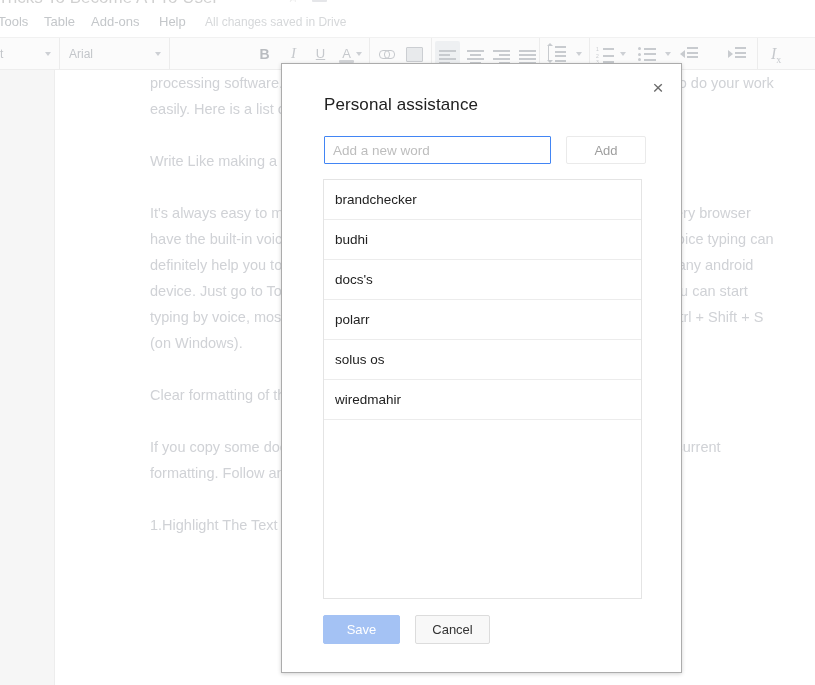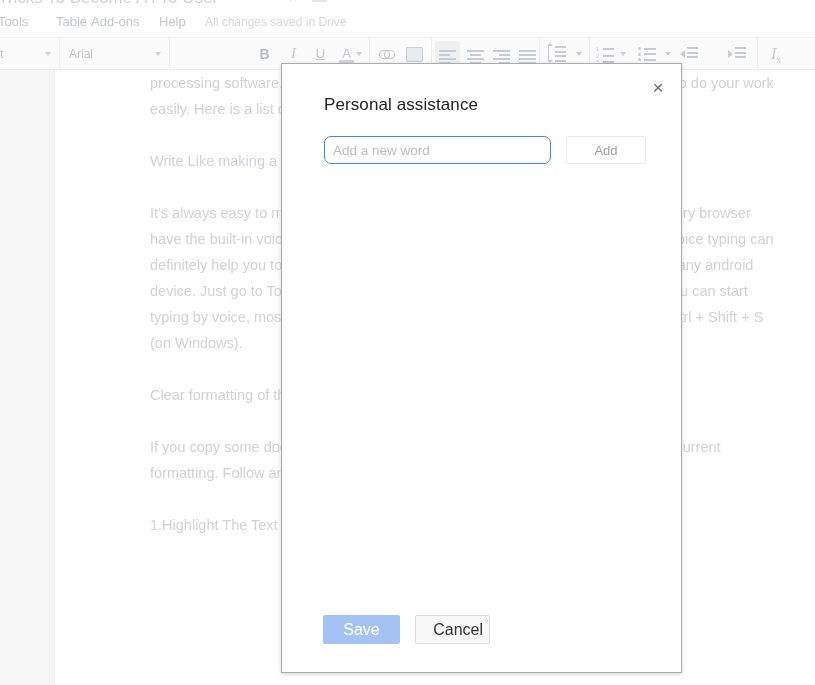--- a/index.html
+++ b/index.html
@@ -270,21 +270,21 @@
     width: 320px;
     height: 28px;
   }
   .word-input {
     position: absolute;
     left: 0; top: 0;
     width: 227px;
     height: 28px;
     box-sizing: border-box;
     border: 1px solid #4285f4;
-    border-radius: 7px;
+    border-radius: 1px;
     padding: 0 8px;
     font-size: 13.5px;
     font-family: "Liberation Sans", sans-serif;
     color: #333;
     background: #fff;
     outline: none;
   }
   .word-input::placeholder { color: #bdbdbd; }
   .add-button {
     position: absolute;
@@ -325,55 +325,54 @@
   .modal-footer {
     position: absolute;
     left: 41px; top: 551px;
     height: 30px;
   }
   .btn {
     position: absolute;
     top: 0;
     height: 29px;
     box-sizing: border-box;
-    font-size: 16px;
+    font-size: 13px;
     font-family: "Liberation Sans", sans-serif;
     border-radius: 2px;
     cursor: pointer;
   }
   .btn-save {
     left: 0;
     width: 77px;
     background: #a4c2f4;
     border: 1px solid #a4c2f4;
     color: #ffffff;
   }
   .btn-cancel {
     left: 92px;
     width: 75px;
     background: #f8f8f8;
     border: 1px solid #dcdcdc;
     color: #333333;
-    text-align: right;
   }
 </style>
 </head>
 <body>
 
 <div class="app-chrome">
 
   <div class="doc-title-strip">
     <div class="title-text">Tricks To Become A Pro User</div>
     <div class="title-star">☆</div>
     <div class="title-folder"></div>
   </div>
 
   <div class="menubar">
     <div class="menu-item" style="left:-2px">Tools</div>
-    <div class="menu-item" style="left:56px">Table</div>
+    <div class="menu-item" style="left:44px">Table</div>
     <div class="menu-item" style="left:91px">Add-ons</div>
     <div class="menu-item" style="left:159px">Help</div>
     <div class="save-status" style="left:205px">All changes saved in Drive</div>
   </div>
 
   <div class="toolbar">
 
     <div class="tb-cell" style="left:-25px; width:85px;">
       <span class="tb-label">text</span>
       <span class="tb-caret"></span>
@@ -525,18 +524,26 @@
 
   <div class="modal-close">×</div>
 
   <div class="modal-title modal-title-abs">Personal assistance</div>
 
   <div class="add-row">
     <input class="word-input" type="text" placeholder="Add a new word" style="">
     <button class="add-button">Add</button>
   </div>
 
+  <div class="word-list">
+    <div class="word-row">brandchecker</div>
+    <div class="word-row">budhi</div>
+    <div class="word-row">docs's</div>
+    <div class="word-row">polarr</div>
+    <div class="word-row">solus os</div>
+    <div class="word-row">wiredmahir</div>
+  </div>
 
   <div class="modal-footer">
     <button class="btn btn-save">Save</button>
     <button class="btn btn-cancel">Cancel</button>
   </div>
 </div>
 
 </body></html>

